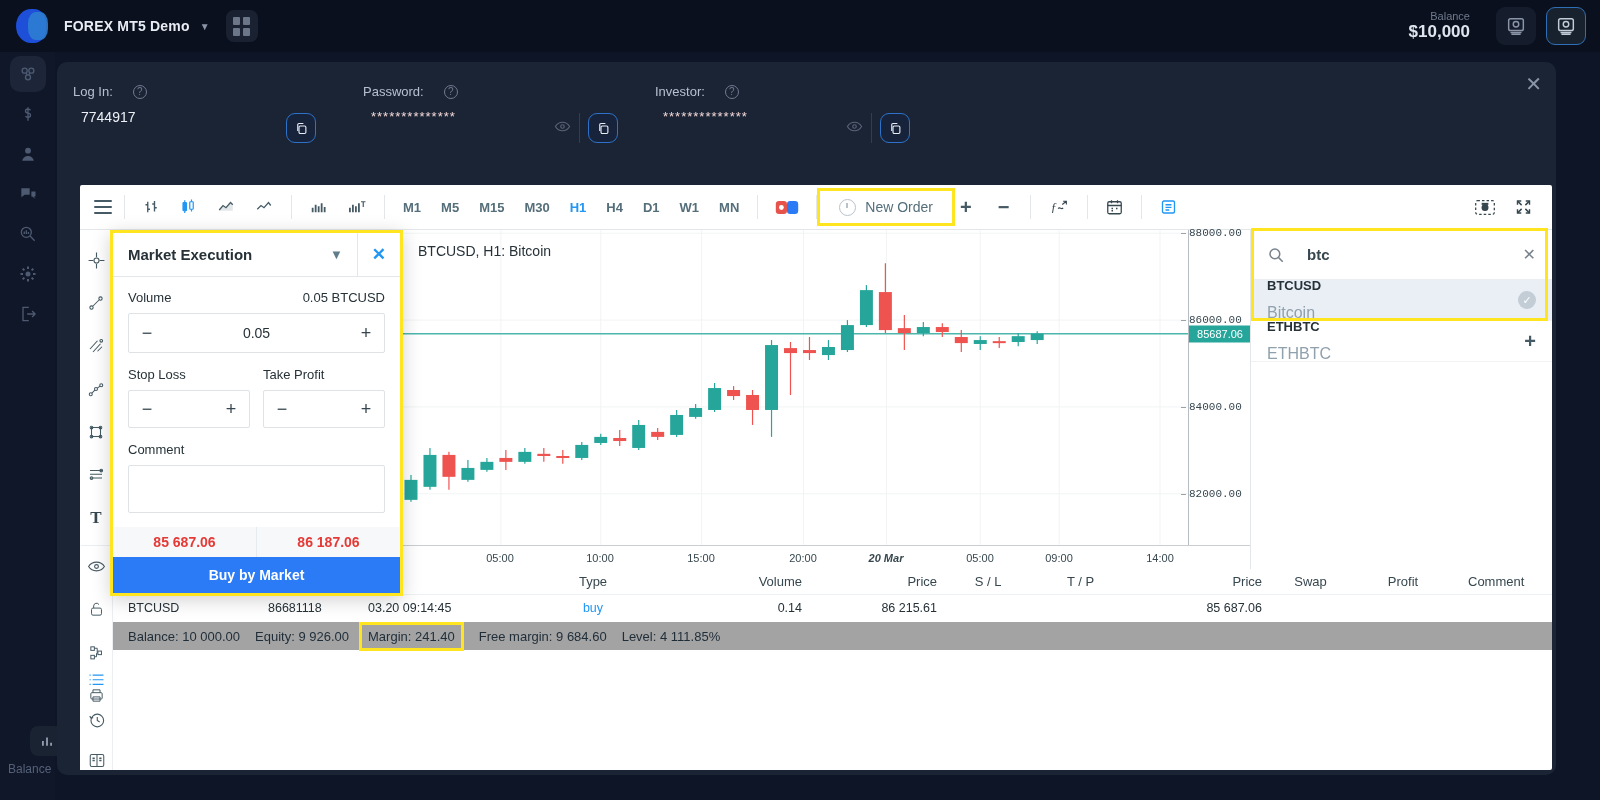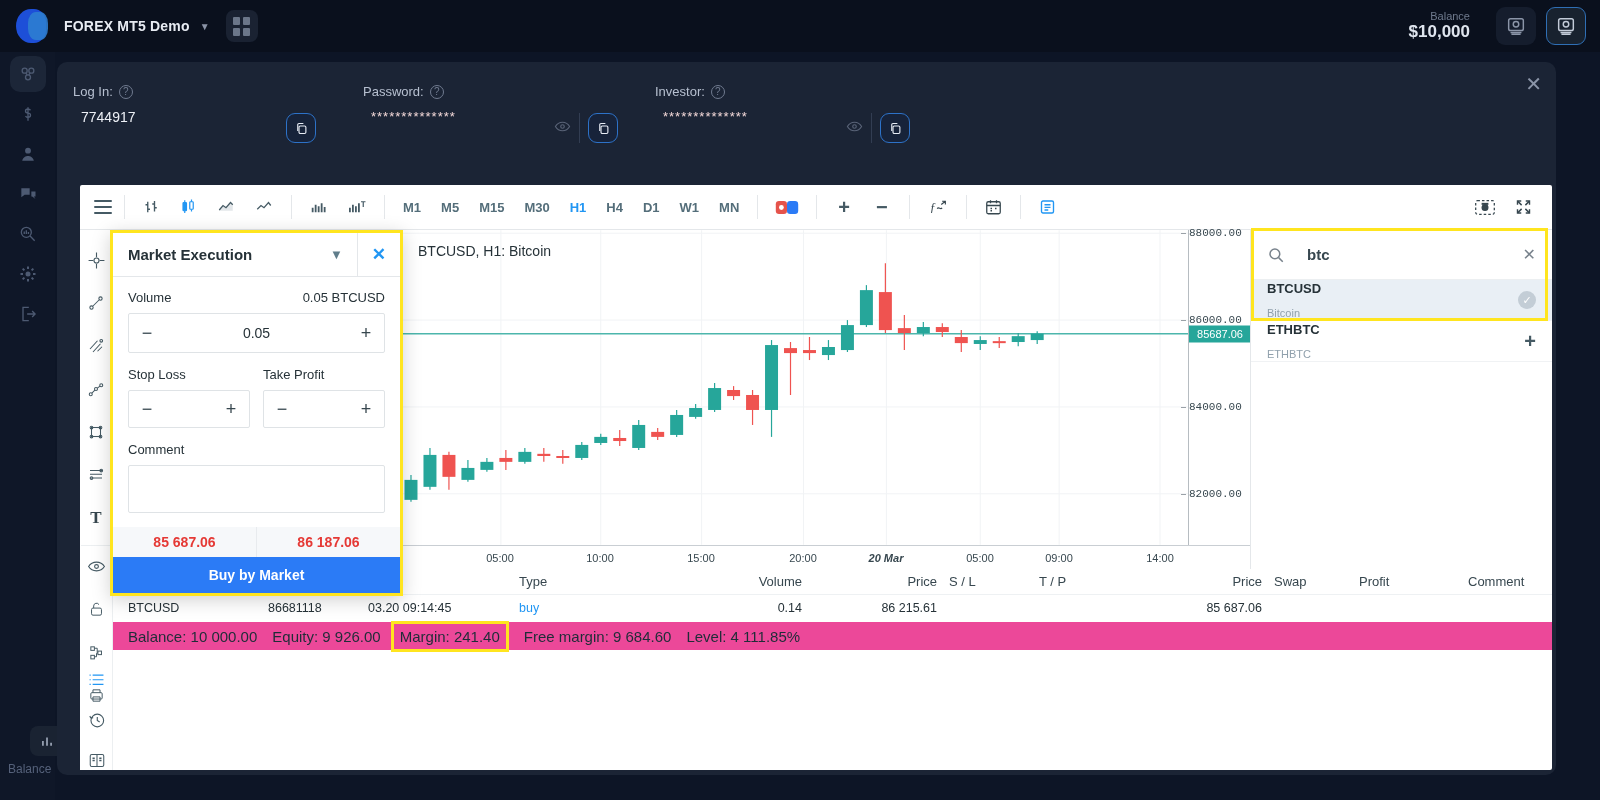--- a/index.html
+++ b/index.html
@@ -50,21 +50,21 @@
   .modal-close { position:absolute; right:14px; top:10px; color:#8b95a8; font-size:20px; cursor:pointer; }
   .modal-head { display:flex; align-items:center; padding:12px 0 0 30px; }
   .modal-title { color:#f2f5fa; font-size:18px; font-weight:bold; letter-spacing:.2px; }
   .icon-btn-blue { width:29px; height:29px; border-radius:9px; border:1.5px solid #2d72c8;
     background:#17233a; margin-left:12px; display:flex; align-items:center; justify-content:center; }
   .icon-btn-blue.filled { background:#1b2c49; }
   .gear-glyph { color:#e8edf5; font-size:17px; }
 
   .login-row { display:flex; padding:14px 0 0 14px; }
   .field-group { margin-right:10px; }
-  .f-label { color:#b7c0d0; font-size:13px; display:flex; align-items:center; gap:6px; padding:8px 0 10px 2px;text-align:right; }
+  .f-label { color:#b7c0d0; font-size:13px; display:flex; align-items:center; gap:20px; padding:8px 0 10px 2px;text-align:right; }
   .q-ic { width:14px; height:14px; border:1px solid #707b90; border-radius:50%; color:#707b90;
     font-size:10px; display:flex; align-items:center; justify-content:center; }
   .f-row { display:flex; align-items:center; }
   .f-input { height:38px; background:transparent; border:none; color:#eef1f7; font-size:14px;
     font-family:"Liberation Sans",sans-serif; padding-left:10px; outline:none; }
   .stars { letter-spacing:1px; color:#f3d9d9; font-size:13px; }
   .eye-ic { color:#5a6478; margin:0 8px; }
   .vsep { width:1px; height:30px; background:#323d52; margin-right:8px; }
   .copy-btn { width:30px; height:30px; border-radius:9px; border:1.5px solid #2d72c8; background:#17233a;
     display:flex; align-items:center; justify-content:center; }
@@ -116,21 +116,21 @@
   
   .watchlist { position:absolute; left:1170px; top:45px; width:302px; height:339px; border-left:1px solid #e4e7ea; background:#fff; }
   .wl-search { height:50px; display:flex; align-items:center; border-bottom:1px solid #eceff1; }
   .wl-search .mag { margin-left:16px; }
   .wl-query { font-size:15px; font-weight:bold; color:#37474f; margin-left:22px; flex:1; }
   .wl-x { color:#78828c; font-size:16px; margin-right:16px; cursor:pointer; }
   .wl-item { height:41px; display:flex; align-items:center; border-bottom:1px solid #f0f2f4; }
   .wl-item.selected { background:#e9eff5; }
   .wl-sym-block { margin-left:16px; flex:1; }
   .wl-sym { font-size:13px; font-weight:bold; color:#263238; }
-  .wl-name { font-size:11px; color:#90a0ac; margin-top:11px; }
+  .wl-name { font-size:16px; color:#90a0ac; margin-top:11px; }
   .wl-check { width:18px; height:18px; border-radius:50%; background:#c3cdd6; color:#fff; font-size:11px;
     display:flex; align-items:center; justify-content:center; margin-right:16px; }
   .wl-add { color:#455a64; font-size:20px; margin-right:16px; font-weight:bold; }
 
   
   .order-dialog-wrap { position:absolute; left:30px; top:45px; width:293px; z-index:20;
     border:3px solid #ffe51f; background:#fff; box-shadow:0 4px 18px rgba(0,0,0,.18); }
   .od-head { height:44px; display:flex; align-items:center; border-bottom:1px solid #e4e7ea; }
   .od-title { font-size:15px; font-weight:bold; color:#263238; margin-left:15px; flex:1; }
   .od-chev { color:#607d8b; font-size:13px; margin-right:14px; }
@@ -156,26 +156,26 @@
     display:flex; align-items:center; justify-content:center; cursor:pointer; }
 
   
   .pos-table { position:absolute; left:33px; top:383px; width:1439px; }
   .pos-grid { display:grid; grid-template-columns:140px 100px 160px 160px 135px 135px 90px 95px 140px 85px 100px 90px 1fr;
     align-items:center; }
   .pos-head { height:27px; border-bottom:1px solid #eef1f3; font-size:13px; color:#37474f; }
   .pos-row { height:26px; font-size:12.5px; color:#263238; }
   .cell { padding:0 6px; white-space:nowrap; }
   .c-left { text-align:left; padding-left:15px; }
-  .c-center { }
+  .c-center { text-align:center; }
   .c-right { text-align:right; }
   .type-buy { color:#2196f3; }
 
-  .summary { position:absolute; left:33px; top:437px; width:1439px; height:28px; background:#ec4899;
-    display:flex; align-items:center; font-size:15px; color:#1f2d38; }
+  .summary { position:absolute; left:33px; top:437px; width:1439px; height:28px; background:#a3a3a3;
+    display:flex; align-items:center; font-size:13px; color:#1f2d38; }
   .summary span { margin-left:15px; white-space:nowrap; }
   .summary .boxed { position:relative; padding:4px 6px; border:3px solid #ffe51f; margin-left:10px; }
 
   
   .view-tabs { position:absolute; left:0; top:468px; width:33px; display:flex; flex-direction:column; align-items:center; }
   .view-tabs .tool { margin-top:14px; }
 </style>
 </head>
 <body>
 <div class="page">
@@ -402,20 +402,25 @@
           </div>
         <div class="tb-sep"></div>
         <div class="tb-item">
           <svg width="24" height="17" viewBox="0 0 30 20">
               <rect x="1" y="2" width="14" height="16" rx="4" fill="#e5534b"></rect>
               <rect x="15" y="2" width="14" height="16" rx="4" fill="#2b7bf6"></rect>
               <rect x="5" y="7" width="6" height="6" rx="3" fill="#fff"></rect>
             </svg>
         </div>
         <div class="tb-sep"></div>
+        <div class="new-order-wrap">
+          <div class="no-clock"></div>
+          <span class="new-order-label">New Order</span>
+          <div class="yellow-box" style="left:-8px;top:3px;right:-8px;bottom:3px;"></div>
+        </div>
         <div class="pm">+</div>
         <div class="pm">−</div>
         <div class="tb-sep"></div>
         <div class="tb-item">
           <svg width="22" height="18" viewBox="0 0 26 22">
               <text x="3" y="16" font-size="15" font-style="italic" font-family="Liberation Serif,serif" fill="#37474f">ƒ</text>
               <path d="M12 13c2-3 4 2 6-1M17 8l5-4M18 4h4v4" stroke="#37474f" fill="none" stroke-width="1.4"></path>
             </svg>
         </div>
         <div class="tb-sep"></div>

